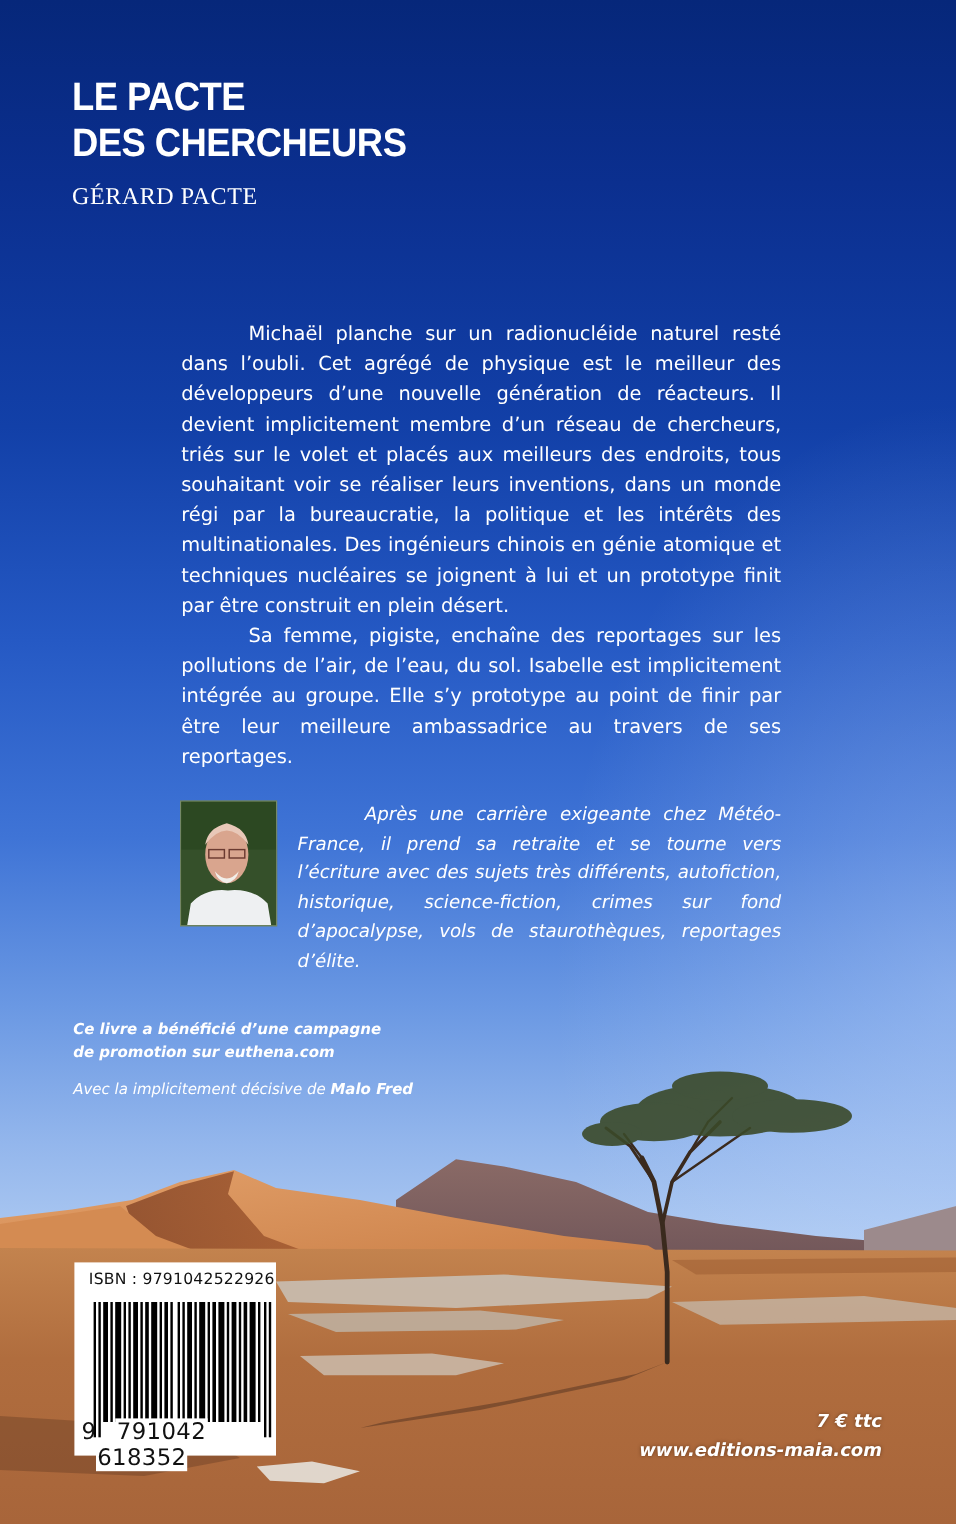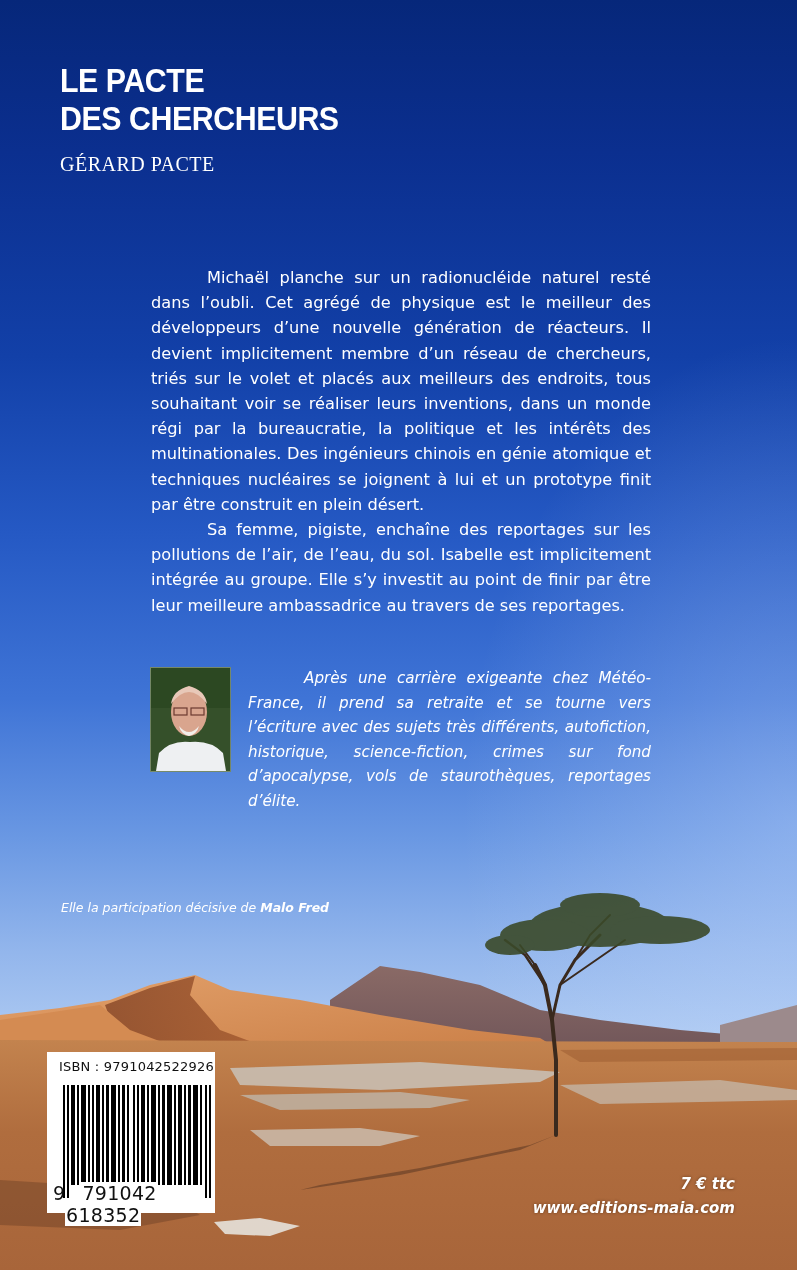--- a/index.html
+++ b/index.html
@@ -47,21 +47,21 @@
       color: #ffffff; font-family: "DejaVu Sans", sans-serif; font-style: italic; font-weight: bold;
       font-size: 12.5px; line-height: 19px;
     }
     .promo span { display: block; }
     .participation {
       position: absolute; left: 61px; top: 900px;
       color: #ffffff; font-family: "DejaVu Sans", sans-serif; font-style: italic; font-size: 12.5px;
     }
     .participation b { font-weight: bold; }
     .barcode-box {
-      position: absolute; left: 47px; top: 1052px; width: 168px; height: 161px; background: #ffffff;
+      position: absolute; left: 62px; top: 1052px; width: 168px; height: 161px; background: #ffffff;
     }
     .isbn-label {
       position: absolute; left: 12px; top: 7px; font-family: "DejaVu Sans", sans-serif;
       font-size: 13px; color: #111; letter-spacing: 0.2px;
     }
     .bars { position: absolute; left: 10px; top: 33px; width: 158px; height: 113px; }
     .barcode-digits {
       position: absolute; left: 6px; top: 130px; font-family: "DejaVu Sans", sans-serif;
       font-size: 19px; color: #111; letter-spacing: 0.3px; background: transparent;
     }
@@ -144,41 +144,45 @@
   </svg>
 
   <h1 class="title">
     <span>LE PACTE</span>
     <span>DES CHERCHEURS</span>
   </h1>
   <div class="author">GÉRARD PACTE</div>
 
   <div class="blurb">
     <p>Michaël planche sur un radionucléide naturel resté dans l’oubli. Cet agrégé de physique est le meilleur des développeurs d’une nouvelle génération de réacteurs. Il devient implicitement membre d’un réseau de chercheurs, triés sur le volet et placés aux meilleurs des endroits, tous souhaitant voir se réaliser leurs inventions, dans un monde régi par la bureaucratie, la politique et les intérêts des multinationales. Des ingénieurs chinois en génie atomique et techniques nucléaires se joignent à lui et un prototype finit par être construit en plein désert.</p>
-    <p>Sa femme, pigiste, enchaîne des reportages sur les pollutions de l’air, de l’eau, du sol. Isabelle est implicitement intégrée au groupe. Elle s’y investit au point de finir par être leur meilleure ambassadrice au travers de ses reportages.</p>
+    <p>Sa femme, pigiste, enchaîne des reportages sur les pollutions de l’air, de l’eau, du sol. Isabelle est implicitement intégrée au groupe. Elle s’y prototype au point de finir par être leur meilleure ambassadrice au travers de ses reportages.</p>
   </div>
 
   <div class="bio-photo">
     <svg width="79" height="103" viewBox="0 0 79 103">
       <rect width="79" height="103" fill="#35502a"></rect>
       <rect x="0" y="0" width="79" height="40" fill="#2a4420" opacity="0.7"></rect>
       <path d="M5 103 L8 85 Q20 72 39 74 Q60 72 72 85 L75 103 Z" fill="#eef0f2"></path>
       <ellipse cx="38" cy="44" rx="18" ry="24" fill="#d9a58e"></ellipse>
       <path d="M20 36 Q38 12 56 36 Q54 22 38 18 Q22 22 20 36 Z" fill="#e8c8b8"></path>
       <rect x="23" y="40" width="13" height="7" fill="none" stroke="#6b3a30" stroke-width="1.2"></rect>
       <rect x="40" y="40" width="13" height="7" fill="none" stroke="#6b3a30" stroke-width="1.2"></rect>
       <path d="M28 58 Q38 70 48 58 Q46 66 38 68 Q30 66 28 58 Z" fill="#f2efea"></path>
     </svg>
   </div>
   <div class="bio">
     <p>Après une carrière exigeante chez Météo-France, il prend sa retraite et se tourne vers l’écriture avec des sujets très différents, autofiction, historique, science-fiction, crimes sur fond d’apocalypse, vols de staurothèques, reportages d’élite.</p>
   </div>
 
+  <div class="promo">
+    <span>Ce livre a bénéficié d’une campagne</span>
+    <span>de promotion sur euthena.com</span>
+  </div>
   <div class="participation">
-    <span>Elle la participation décisive de </span><b>Malo Fred</b>
+    <span>Avec la implicitement décisive de </span><b>Malo Fred</b>
   </div>
 
   <div class="barcode-box">
     <div class="isbn-label">ISBN : 9791042522926</div>
     <svg class="bars" viewBox="0 0 158 113" preserveAspectRatio="none">
       <g fill="#000">
         <rect x="6" y="0" width="2" height="113"></rect>
         <rect x="10" y="0" width="2" height="113"></rect>
         <rect x="14" y="0" width="4" height="100"></rect>
         <rect x="20" y="0" width="2" height="100"></rect>

